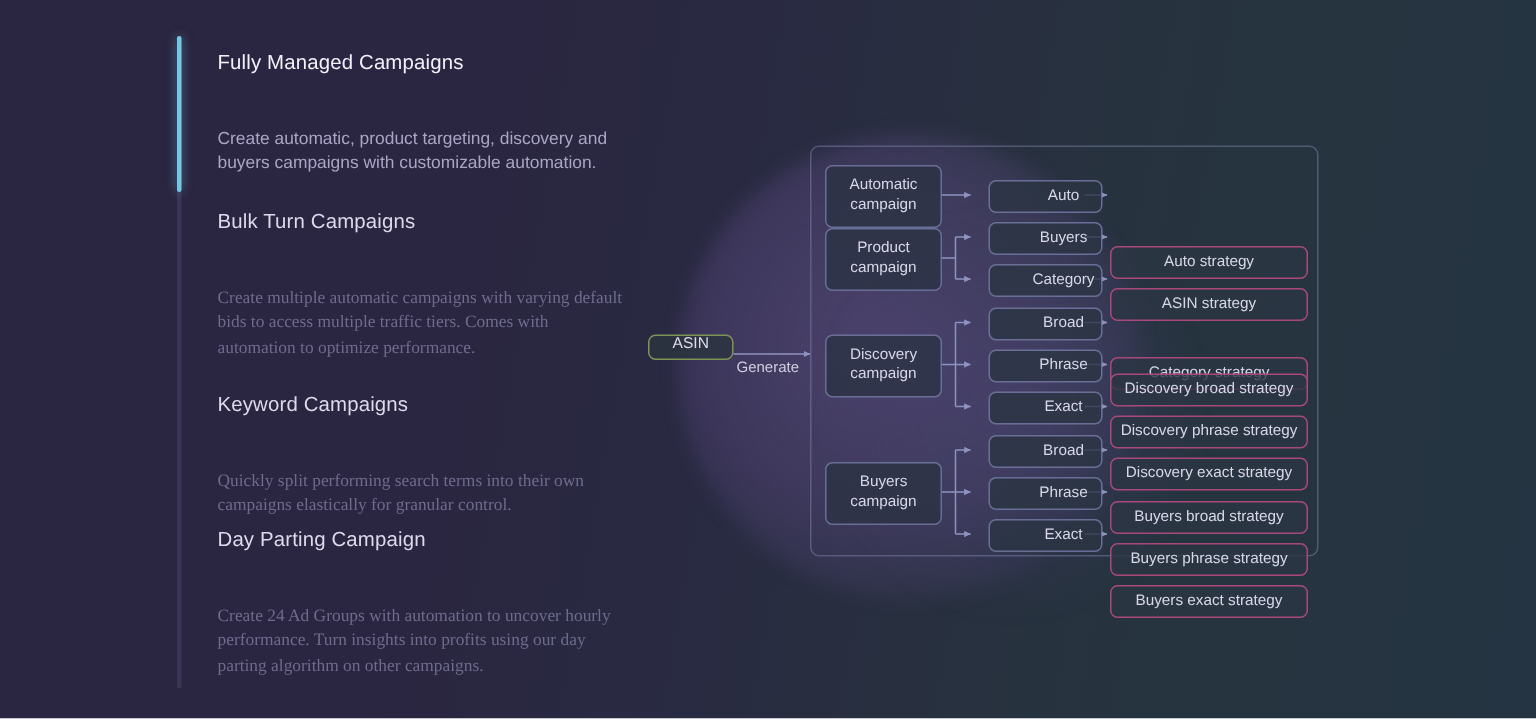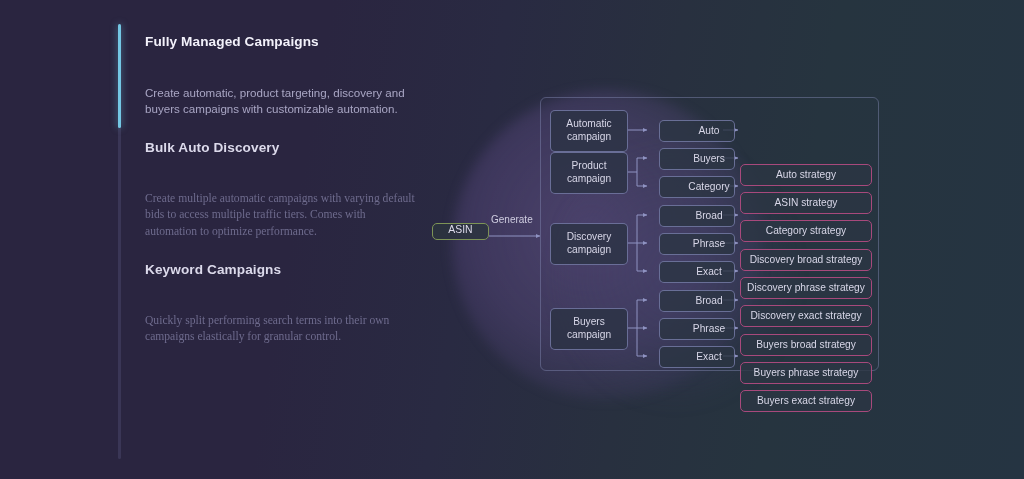--- a/index.html
+++ b/index.html
@@ -61,21 +61,21 @@
     position: absolute;
     left: 0; top: 0;
     width: 3px; height: 104px;
     background: #74c7e4;
     border-radius: 2px;
     box-shadow: 0 0 7px rgba(116,199,228,0.55);
   }
   .feature { position: absolute; left: 27px; width: 272px; }
   .feature h3 {
     font-size: 13.6px;
-    font-weight: bold;
+    font-weight: normal;
     letter-spacing: 0.1px;
     color: #f2f1fa;
     margin-bottom: 7px;
   }
   .feature p {
     font-size: 11.6px;
     line-height: 16.3px;
     color: #a9a6c4;
     margin-top: 36px;
   }
@@ -132,21 +132,21 @@
     width: 57px; height: 17px;
     border-radius: 5px;
     border: 1px solid #7d9456;
     background: rgba(44,52,62,0.85);
     color: #dedcec;
     font-size: 10.4px;
     display: flex; align-items: flex-start; justify-content: center;
   }
   .gen-label {
     position: absolute;
-    left: 491px; top: 214px;
+    left: 491px; top: 240px;
     font-size: 10px;
     color: #cfcde0;
   }
   svg.wires { position: absolute; left: 0; top: 0; width: 1024px; height: 479px; pointer-events: none; }
 </style>
 </head>
 <body>
 
 <div id="stage">
 
@@ -156,29 +156,33 @@
   <div class="features">
     <div class="rail"></div>
     <div class="rail-active"></div>
 
     <div class="feature f0">
       <h3>Fully Managed Campaigns</h3>
       <p>Create automatic, product targeting, discovery and buyers campaigns with customizable automation.</p>
     </div>
 
     <div class="feature f1 dim">
-      <h3>Bulk Auto Discovery</h3>
+      <h3>Bulk Turn Campaigns</h3>
       <p>Create multiple automatic campaigns with varying default bids to access multiple traffic tiers. Comes with automation to optimize performance.</p>
     </div>
 
     <div class="feature f2 dim">
       <h3>Keyword Campaigns</h3>
       <p>Quickly split performing search terms into their own campaigns elastically for granular control.</p>
     </div>
 
+    <div class="feature f3 dim">
+      <h3>Day Parting Campaign</h3>
+      <p>Create 24 Ad Groups with automation to uncover hourly performance. Turn insights into profits using our day parting algorithm on other campaigns.</p>
+    </div>
   </div>
 
   <div class="node asin">
     <span>ASIN</span>
   </div>
   <div class="gen-label">Generate</div>
 
   <svg class="wires">
     <defs>
       <marker id="ah" markerWidth="5" markerHeight="5" refX="4.2" refY="2.1" orient="auto">
@@ -262,21 +266,21 @@
     <div class="node mid" style="top:248px">
       <span>Exact</span>
       </div>
 
     <div class="node strategy" style="top:22px">
       <span>Auto strategy</span>
       </div>
     <div class="node strategy" style="top:50px">
       <span>ASIN strategy</span>
       </div>
-    <div class="node strategy" style="top:78px">
+    <div class="node strategy" style="top:96px">
       <span>Category strategy</span>
       </div>
     <div class="node strategy" style="top:107px">
       <span>Discovery broad strategy</span>
       </div>
     <div class="node strategy" style="top:135px">
       <span>Discovery phrase strategy</span>
       </div>
     <div class="node strategy" style="top:163px">
       <span>Discovery exact strategy</span>

